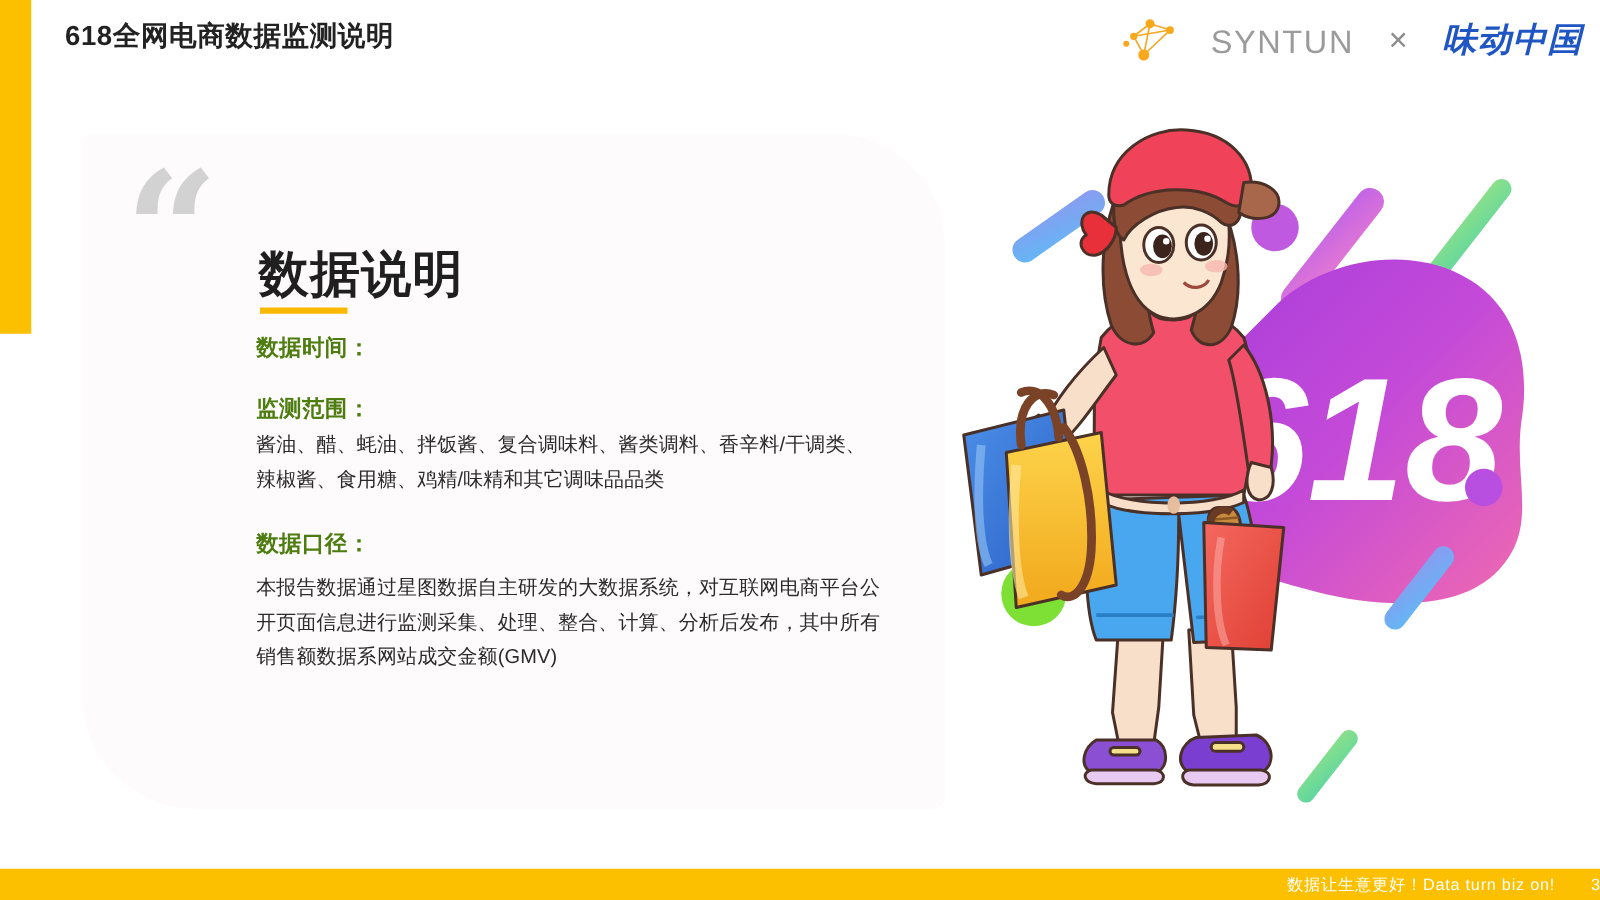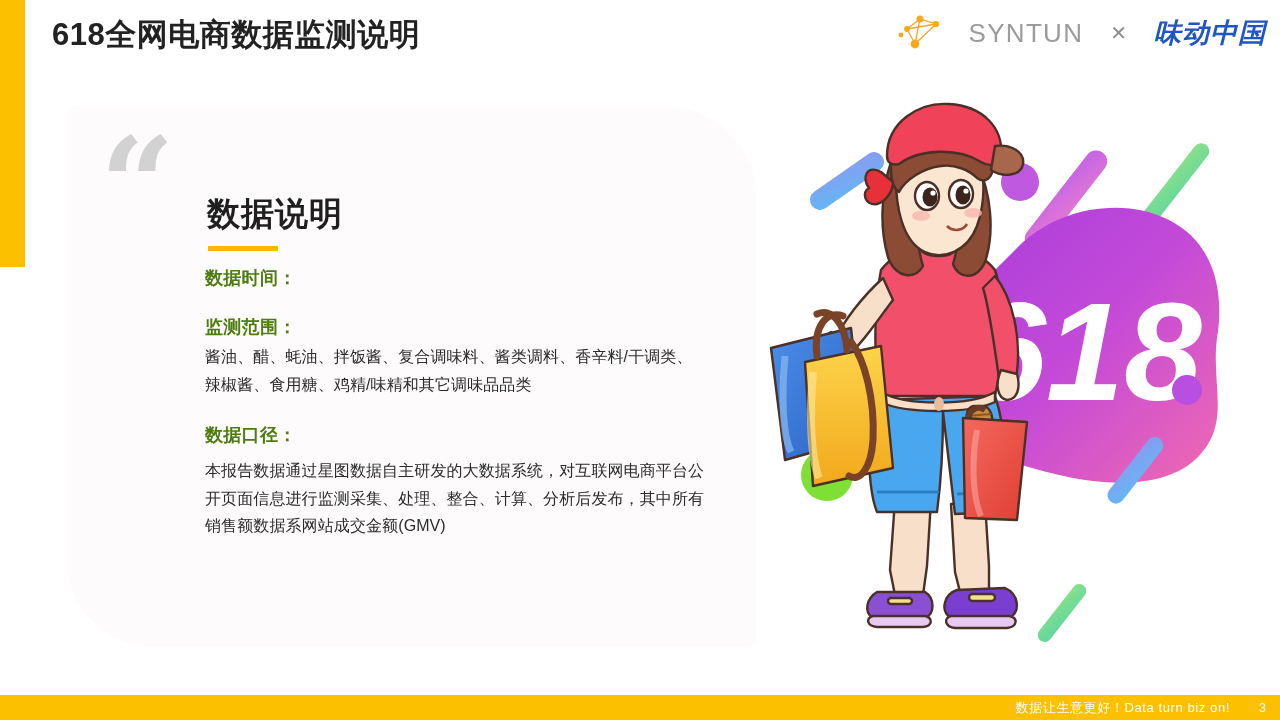--- a/index.html
+++ b/index.html
@@ -28,21 +28,21 @@
     width: 25px;
     height: 267px;
     background: #fdc000;
   }
 
   
   .page-title {
     position: absolute;
     left: 52px;
     top: 14px;
-    font-size: 31px;
+    font-size: 22px;
     font-weight: 700;
     color: #222222;
     letter-spacing: 0.5px;
     white-space: nowrap;
   }
 
   .brand-lockup {
     position: absolute;
     right: 14px;
     top: 11px;
@@ -107,21 +107,21 @@
     line-height: 1;
     font-weight: 700;
     color: #d2d2d2;
     user-select: none;
   }
 
   .card-heading {
     position: absolute;
     left: 207px;
     top: 192px;
-    font-size: 33px;
+    font-size: 40px;
     font-weight: 700;
     color: #1f1f1f;
     letter-spacing: 1px;
   }
   .heading-rule {
     position: absolute;
     left: 208px;
     top: 246px;
     width: 70px;
     height: 5px;
@@ -168,21 +168,20 @@
   .footer-bar {
     position: absolute;
     left: 0;
     bottom: 0;
     width: 1280px;
     height: 25px;
     background: #fdc000;
     display: flex;
     align-items: center;
     justify-content: flex-end;
-    padding-right: 14px;
     box-sizing: border-box;
     gap: 26px;
   }
   .footer-tagline {
     font-size: 13px;
     color: #ffffff;
     letter-spacing: 0.6px;
     line-height: 1;
   }
   .footer-page {

